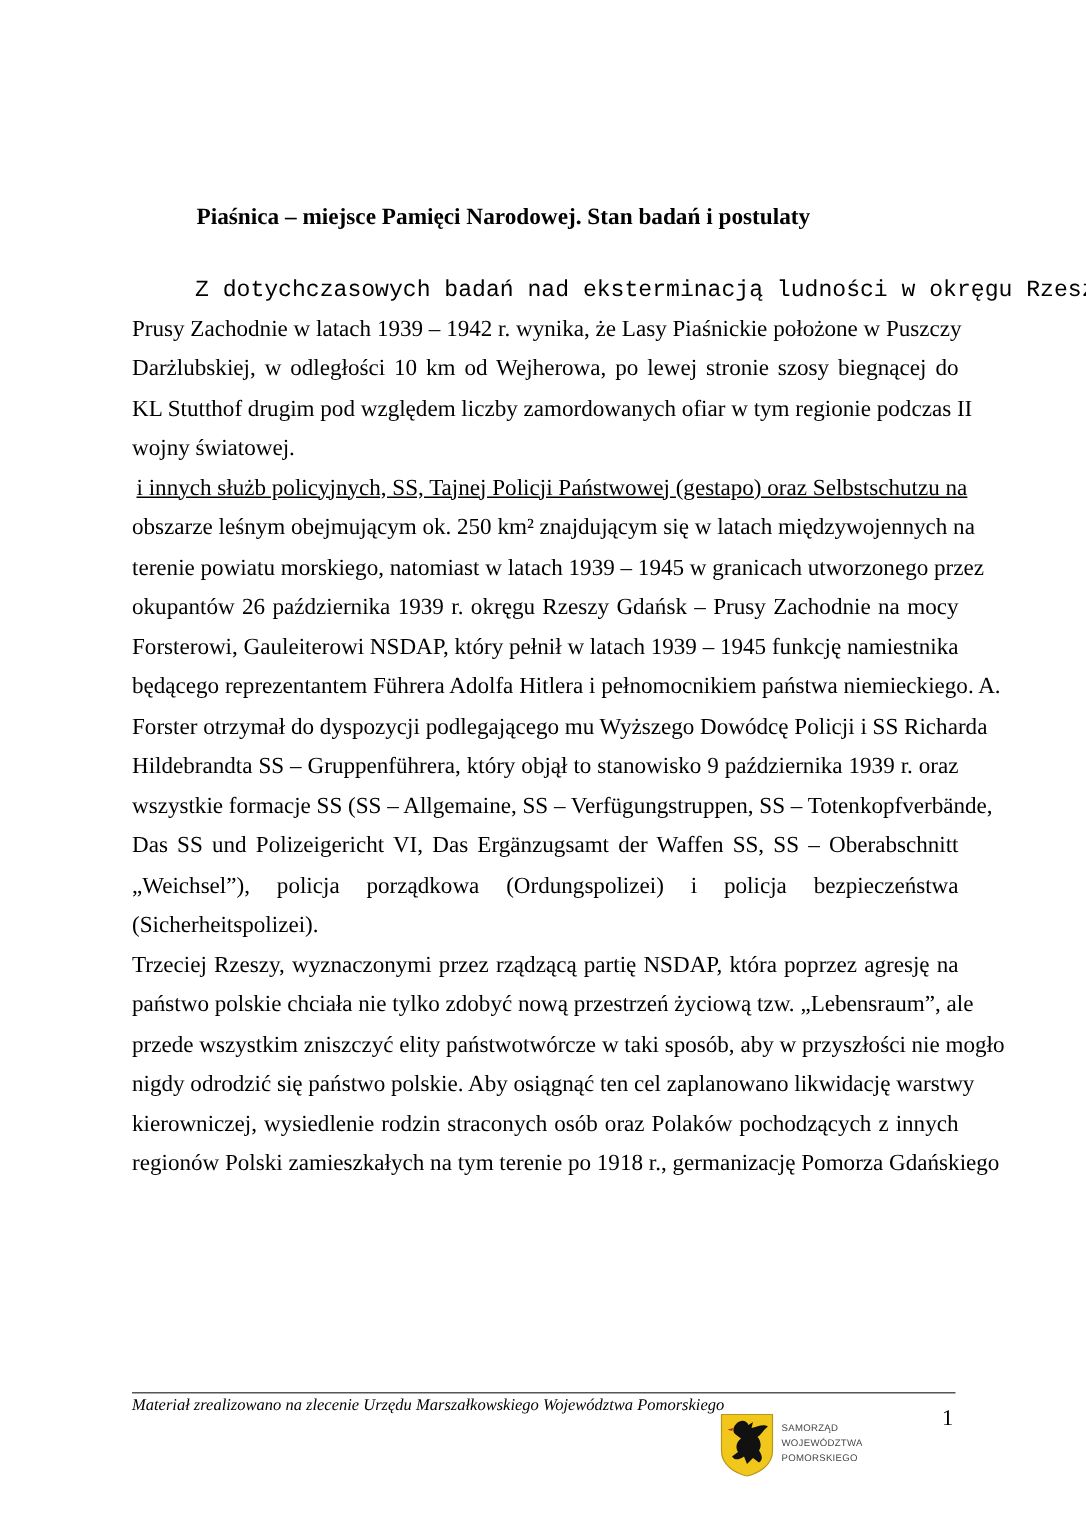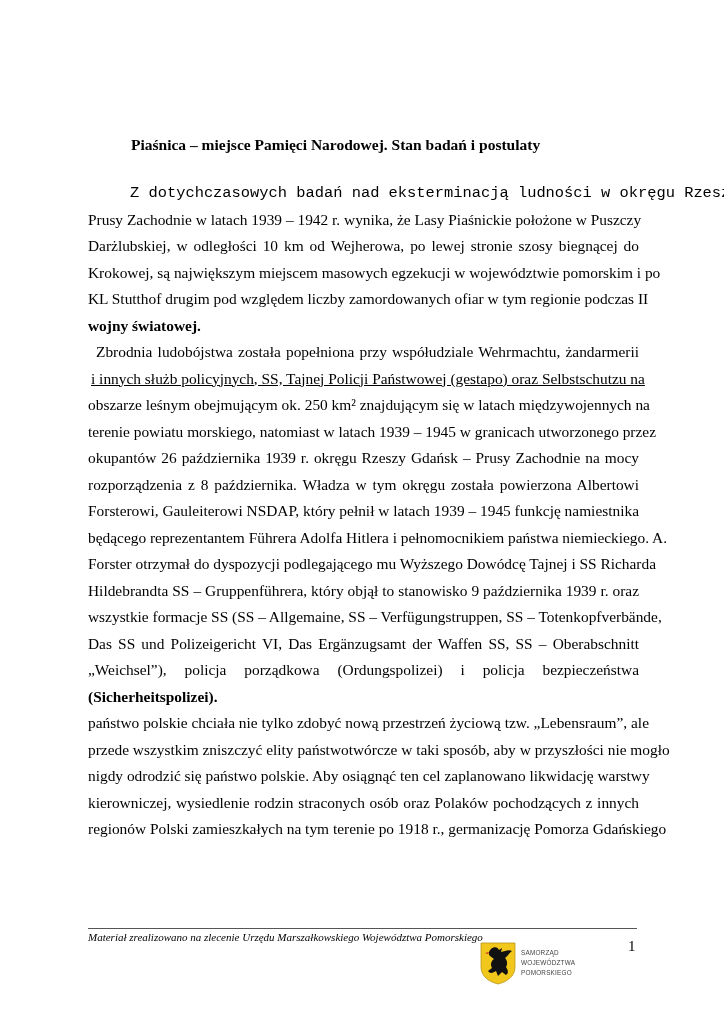--- a/index.html
+++ b/index.html
@@ -40,21 +40,20 @@
     }
     .line {
       display: block;
       text-align: justify;
       text-align-last: justify;
       white-space: nowrap;
       height: 26.5px;
     }
     .line.last {
       text-align-last: left;
-      font-weight: bold;
     }
     .line.indent-big { padding-left: 42px; font-family: Liberation Mono, monospace; }
     .line.indent-small { padding-left: 8px; }
     .line.indent-tiny { padding-left: 3px; text-decoration: underline; }
 
     .footer-rule {
       position: absolute;
       left: 88px;
       top: 928px;
       width: 549px;
@@ -96,37 +95,35 @@
 </head>
 <body>
 
 <div class="page">
   <h1 class="title">Piaśnica – miejsce Pamięci Narodowej. Stan badań i postulaty</h1>
 
   <div class="body-text">
     <span class="line indent-big">Z dotychczasowych badań nad eksterminacją ludności w okręgu Rzeszy Gdańsk –</span>
     <span class="line">Prusy Zachodnie w latach 1939 – 1942 r. wynika, że Lasy Piaśnickie położone w Puszczy</span>
     <span class="line">Darżlubskiej, w odległości 10 km od Wejherowa, po lewej stronie szosy biegnącej do</span>
-    <span class="line">Krokowej, są największym miejscem masowych egzekucji w województwie pomorskim i po</span>
     <span class="line">KL Stutthof drugim pod względem liczby zamordowanych ofiar w tym regionie podczas II</span>
     <span class="line last">wojny światowej.</span>
-    <span class="line indent-small">Zbrodnia ludobójstwa została popełniona przy współudziale Wehrmachtu, żandarmerii</span>
     <span class="line indent-tiny">i innych służb policyjnych, SS, Tajnej Policji Państwowej (gestapo) oraz Selbstschutzu na</span>
     <span class="line">obszarze leśnym obejmującym ok. 250 km² znajdującym się w latach międzywojennych na</span>
     <span class="line">terenie powiatu morskiego, natomiast w latach 1939 – 1945 w granicach utworzonego przez</span>
     <span class="line">okupantów 26 października 1939 r. okręgu Rzeszy Gdańsk – Prusy Zachodnie na mocy</span>
-    <span class="line">rozporządzenia z 8 października. Władza w tym okręgu została powierzona Albertowi</span>
     <span class="line">Forsterowi, Gauleiterowi NSDAP, który pełnił w latach 1939 – 1945 funkcję namiestnika</span>
     <span class="line">będącego reprezentantem Führera Adolfa Hitlera i pełnomocnikiem państwa niemieckiego. A.</span>
-    <span class="line">Forster otrzymał do dyspozycji podlegającego mu Wyższego Dowódcę Tajnej i SS Richarda</span>
+    <span class="line">Forster otrzymał do dyspozycji podlegającego mu Wyższego Dowódcę Policji i SS Richarda</span>
     <span class="line">Hildebrandta SS – Gruppenführera, który objął to stanowisko 9 października 1939 r. oraz</span>
     <span class="line">wszystkie formacje SS (SS – Allgemaine, SS – Verfügungstruppen, SS – Totenkopfverbände,</span>
     <span class="line">Das SS und Polizeigericht VI, Das Ergänzugsamt der Waffen SS, SS – Oberabschnitt</span>
     <span class="line">„Weichsel”), policja porządkowa (Ordungspolizei) i policja bezpieczeństwa</span>
     <span class="line last">(Sicherheitspolizei).</span>
+    <span class="line">Trzeciej Rzeszy, wyznaczonymi przez rządzącą partię NSDAP, która poprzez agresję na</span>
     <span class="line">państwo polskie chciała nie tylko zdobyć nową przestrzeń życiową tzw. „Lebensraum”, ale</span>
     <span class="line">przede wszystkim zniszczyć elity państwotwórcze w taki sposób, aby w przyszłości nie mogło</span>
     <span class="line">nigdy odrodzić się państwo polskie. Aby osiągnąć ten cel zaplanowano likwidację warstwy</span>
     <span class="line">kierowniczej, wysiedlenie rodzin straconych osób oraz Polaków pochodzących  z innych</span>
     <span class="line">regionów Polski zamieszkałych na tym terenie po 1918 r., germanizację Pomorza Gdańskiego</span>
   </div>
 
   <div class="footer-rule"></div>
   <div class="footer-note">Materiał zrealizowano na zlecenie Urzędu Marszałkowskiego Województwa Pomorskiego</div>
 

